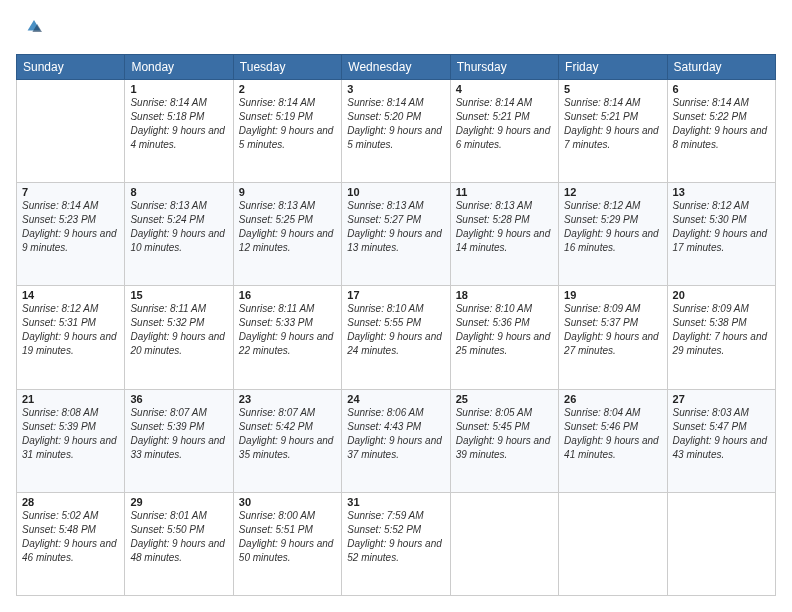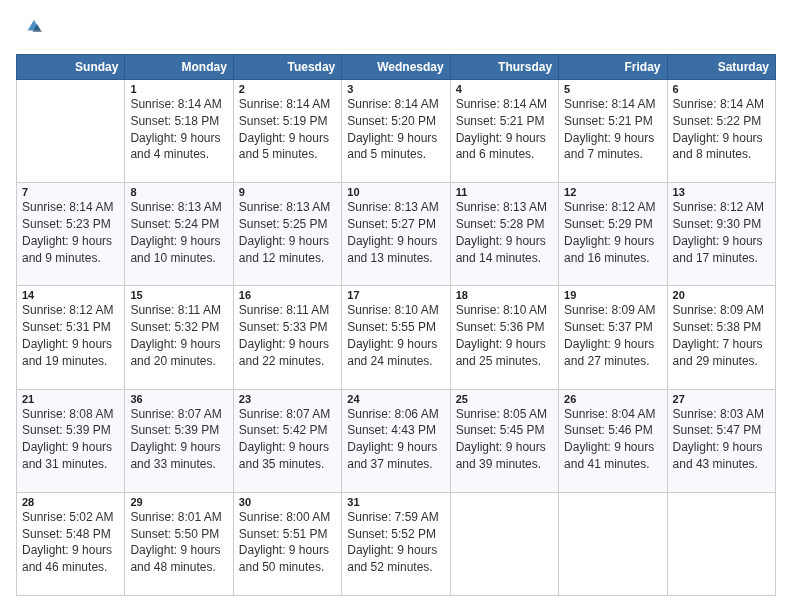--- a/index.html
+++ b/index.html
@@ -54,24 +54,24 @@
       color: #555;
     }
     .calendar {
       width: 100%;
       border-collapse: collapse;
       flex: 1;
     }
     .calendar th {
       background-color: #3a6ea5;
       color: white;
-      text-align: right;
+      text-align: left;
       padding: 5px 6px;
       font-size: 12px;
-      font-weight: bold;
+      font-weight: normal;
       border: 1px solid #2d5a8a;
     }
     .calendar td {
       border: 1px solid #ccc;
       vertical-align: top;
       padding: 3px 5px;
       width: calc(100% / 7);
       font-size: 9.5px;
       color: #333;
       background: #fff;
@@ -81,22 +81,23 @@
       background: #f9f9f9;
     }
     .day-number {
       font-size: 11px;
       font-weight: bold;
       color: #222;
       margin-bottom: 1px;
     }
     .day-info {
       line-height: 1.4;
-      font-size: 12px;
+      font-size: 10px;
       color: #333;
+      font-style: italic;
     }
     .calendar tr:nth-child(even) td {
       background-color: #f7f9fc;
     }
     .calendar tr:nth-child(odd) td {
       background-color: #ffffff;
     }
     .calendar tr:nth-child(even) td.empty {
       background-color: #f0f2f5;
     }
@@ -234,21 +235,21 @@
           <div class="day-info">
             <div>Sunrise: 8:12 AM</div>
             <div>Sunset: 5:29 PM</div>
             <div>Daylight: 9 hours and 16 minutes.</div>
           </div>
         </td>
           <td>
           <div class="day-number">13</div>
           <div class="day-info">
             <div>Sunrise: 8:12 AM</div>
-            <div>Sunset: 9:30 PM</div>
+            <div>Sunset: 5:30 PM</div>
             <div>Daylight: 9 hours and 17 minutes.</div>
           </div>
         </td>
         </tr>
         <tr>
           <td>
           <div class="day-number">14</div>
           <div class="day-info">
             <div>Sunrise: 8:12 AM</div>
             <div>Sunset: 5:31 PM</div>

